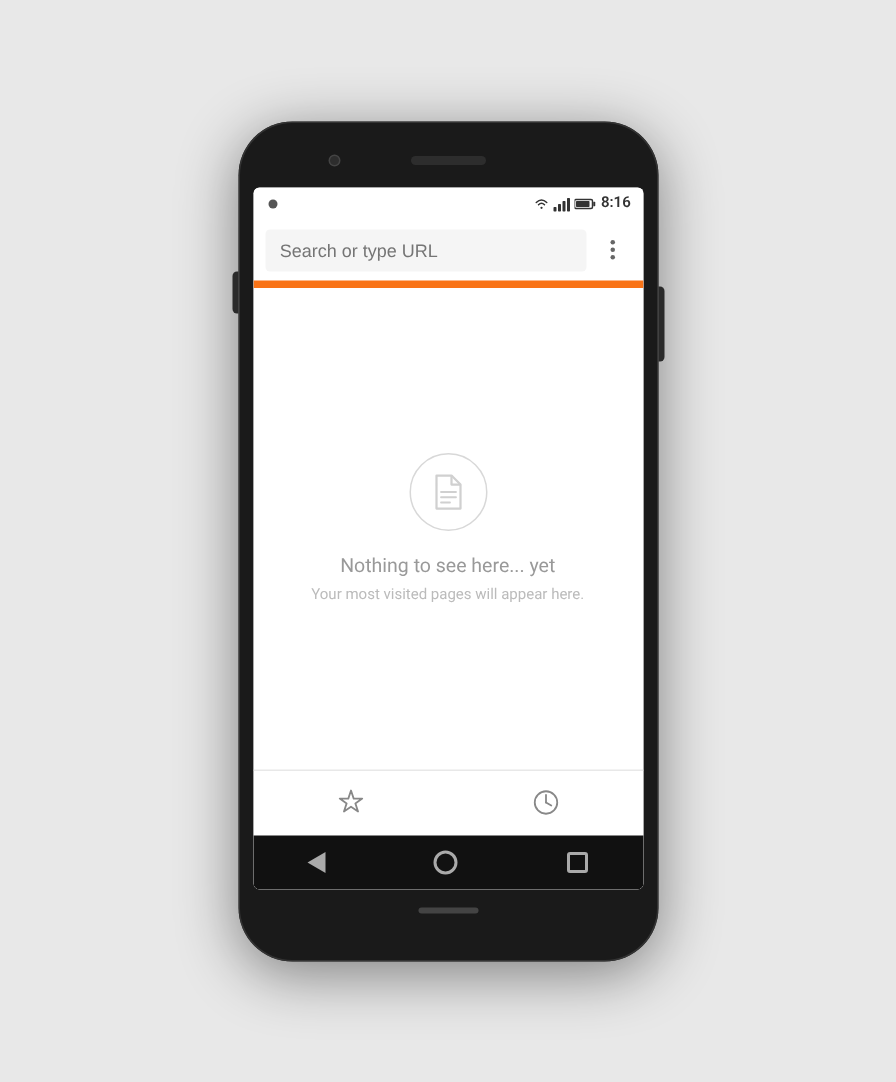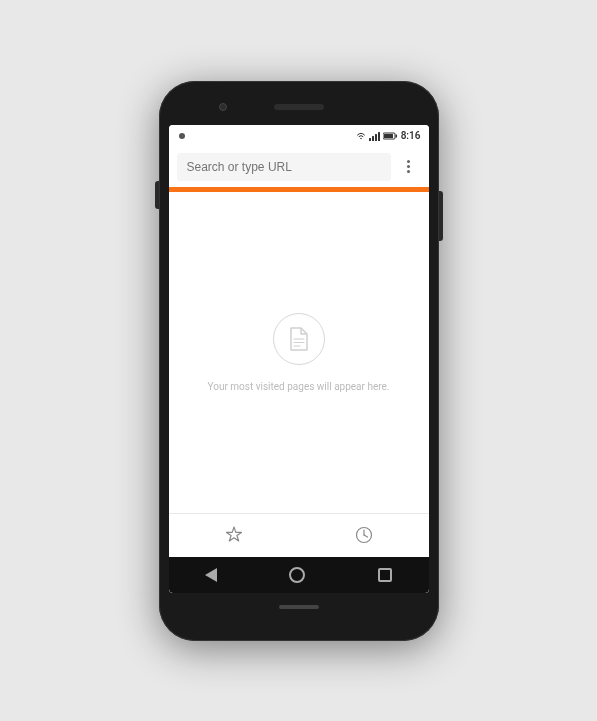--- a/index.html
+++ b/index.html
@@ -336,20 +336,21 @@
       <div class="empty-state-icon">
 
         <svg width="22" height="26" viewBox="0 0 22 26" fill="none">
           <path d="M3 2 H13 L19 8 V24 H3 Z" stroke="#d0d0d0" stroke-width="1.5" fill="none" stroke-linejoin="round"></path>
           <path d="M13 2 V8 H19" stroke="#d0d0d0" stroke-width="1.5" fill="none" stroke-linejoin="round"></path>
           <line x1="6" y1="13" x2="16" y2="13" stroke="#d0d0d0" stroke-width="1.2" stroke-linecap="round"></line>
           <line x1="6" y1="16.5" x2="16" y2="16.5" stroke="#d0d0d0" stroke-width="1.2" stroke-linecap="round"></line>
           <line x1="6" y1="20" x2="12" y2="20" stroke="#d0d0d0" stroke-width="1.2" stroke-linecap="round"></line>
         </svg>
       </div>
+      <div class="empty-title">Nothing to see here... yet</div>
       <div class="empty-subtitle">Your most visited pages will appear here.</div>
     </div>
 
     <div class="tab-bar">
       <div class="tab-icon">
 
         <svg width="20" height="20" viewBox="0 0 20 20" fill="none">
           <path d="M10 2 L11.8 7.4 H17.5 L12.9 10.6 L14.7 16 L10 12.8 L5.3 16 L7.1 10.6 L2.5 7.4 H8.2 Z" stroke="#888" stroke-width="1.2" fill="none" stroke-linejoin="round"></path>
         </svg>
       </div>

